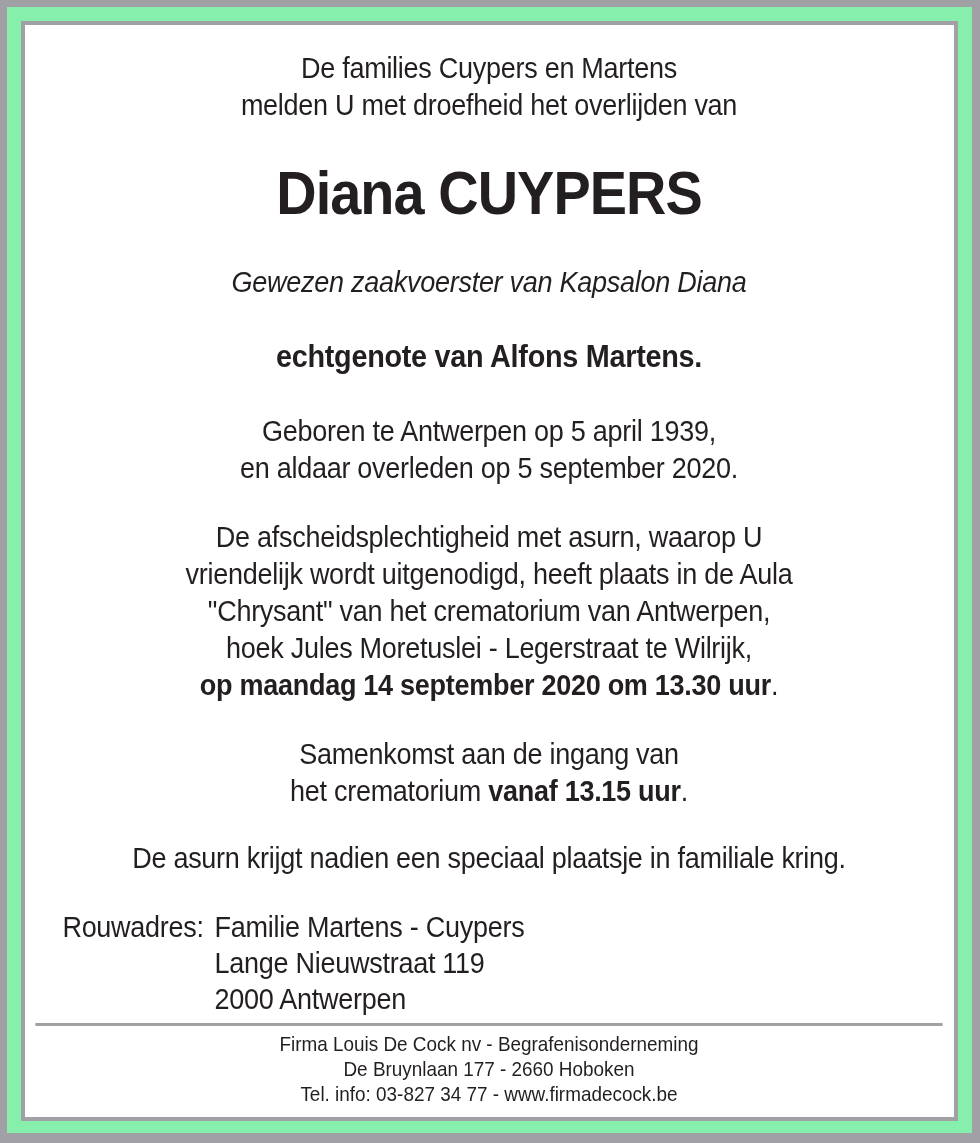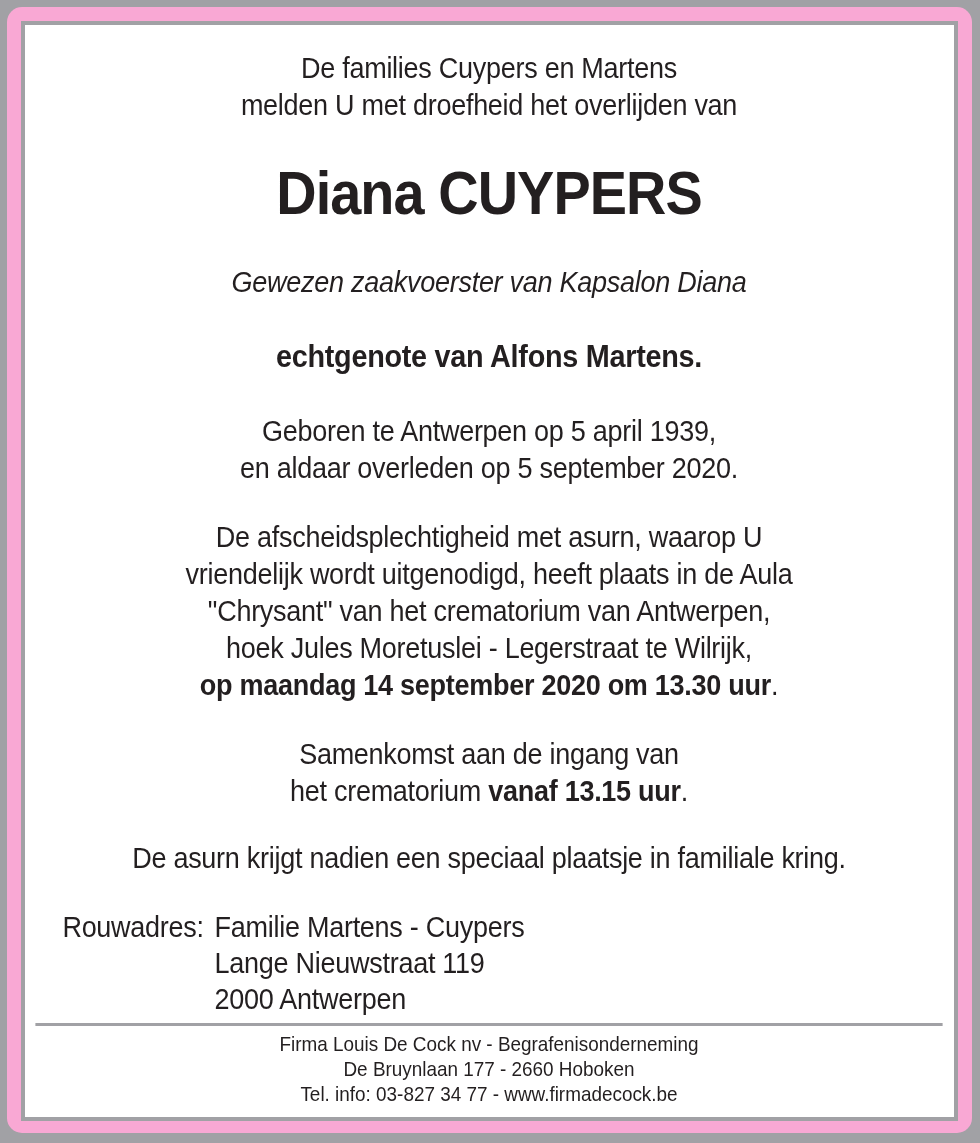--- a/index.html
+++ b/index.html
@@ -11,22 +11,21 @@
   }
   .page {
     position: relative;
     width: 980px;
     height: 1143px;
     background: #a1a1a5;
   }
   .paper {
     position: absolute;
     left: 7px; top: 7px; right: 8px; bottom: 10px;
-    background: #f9a8d4;
-    border-radius: 15px;
+    background: #86efac;
   }
   .frame {
     position: absolute;
     left: 14px; top: 14px; right: 14px; bottom: 12px;
     border: 4px solid #a1a1a5;
     background: #ffffff;
     overflow: hidden;
   }
   
   .content {

